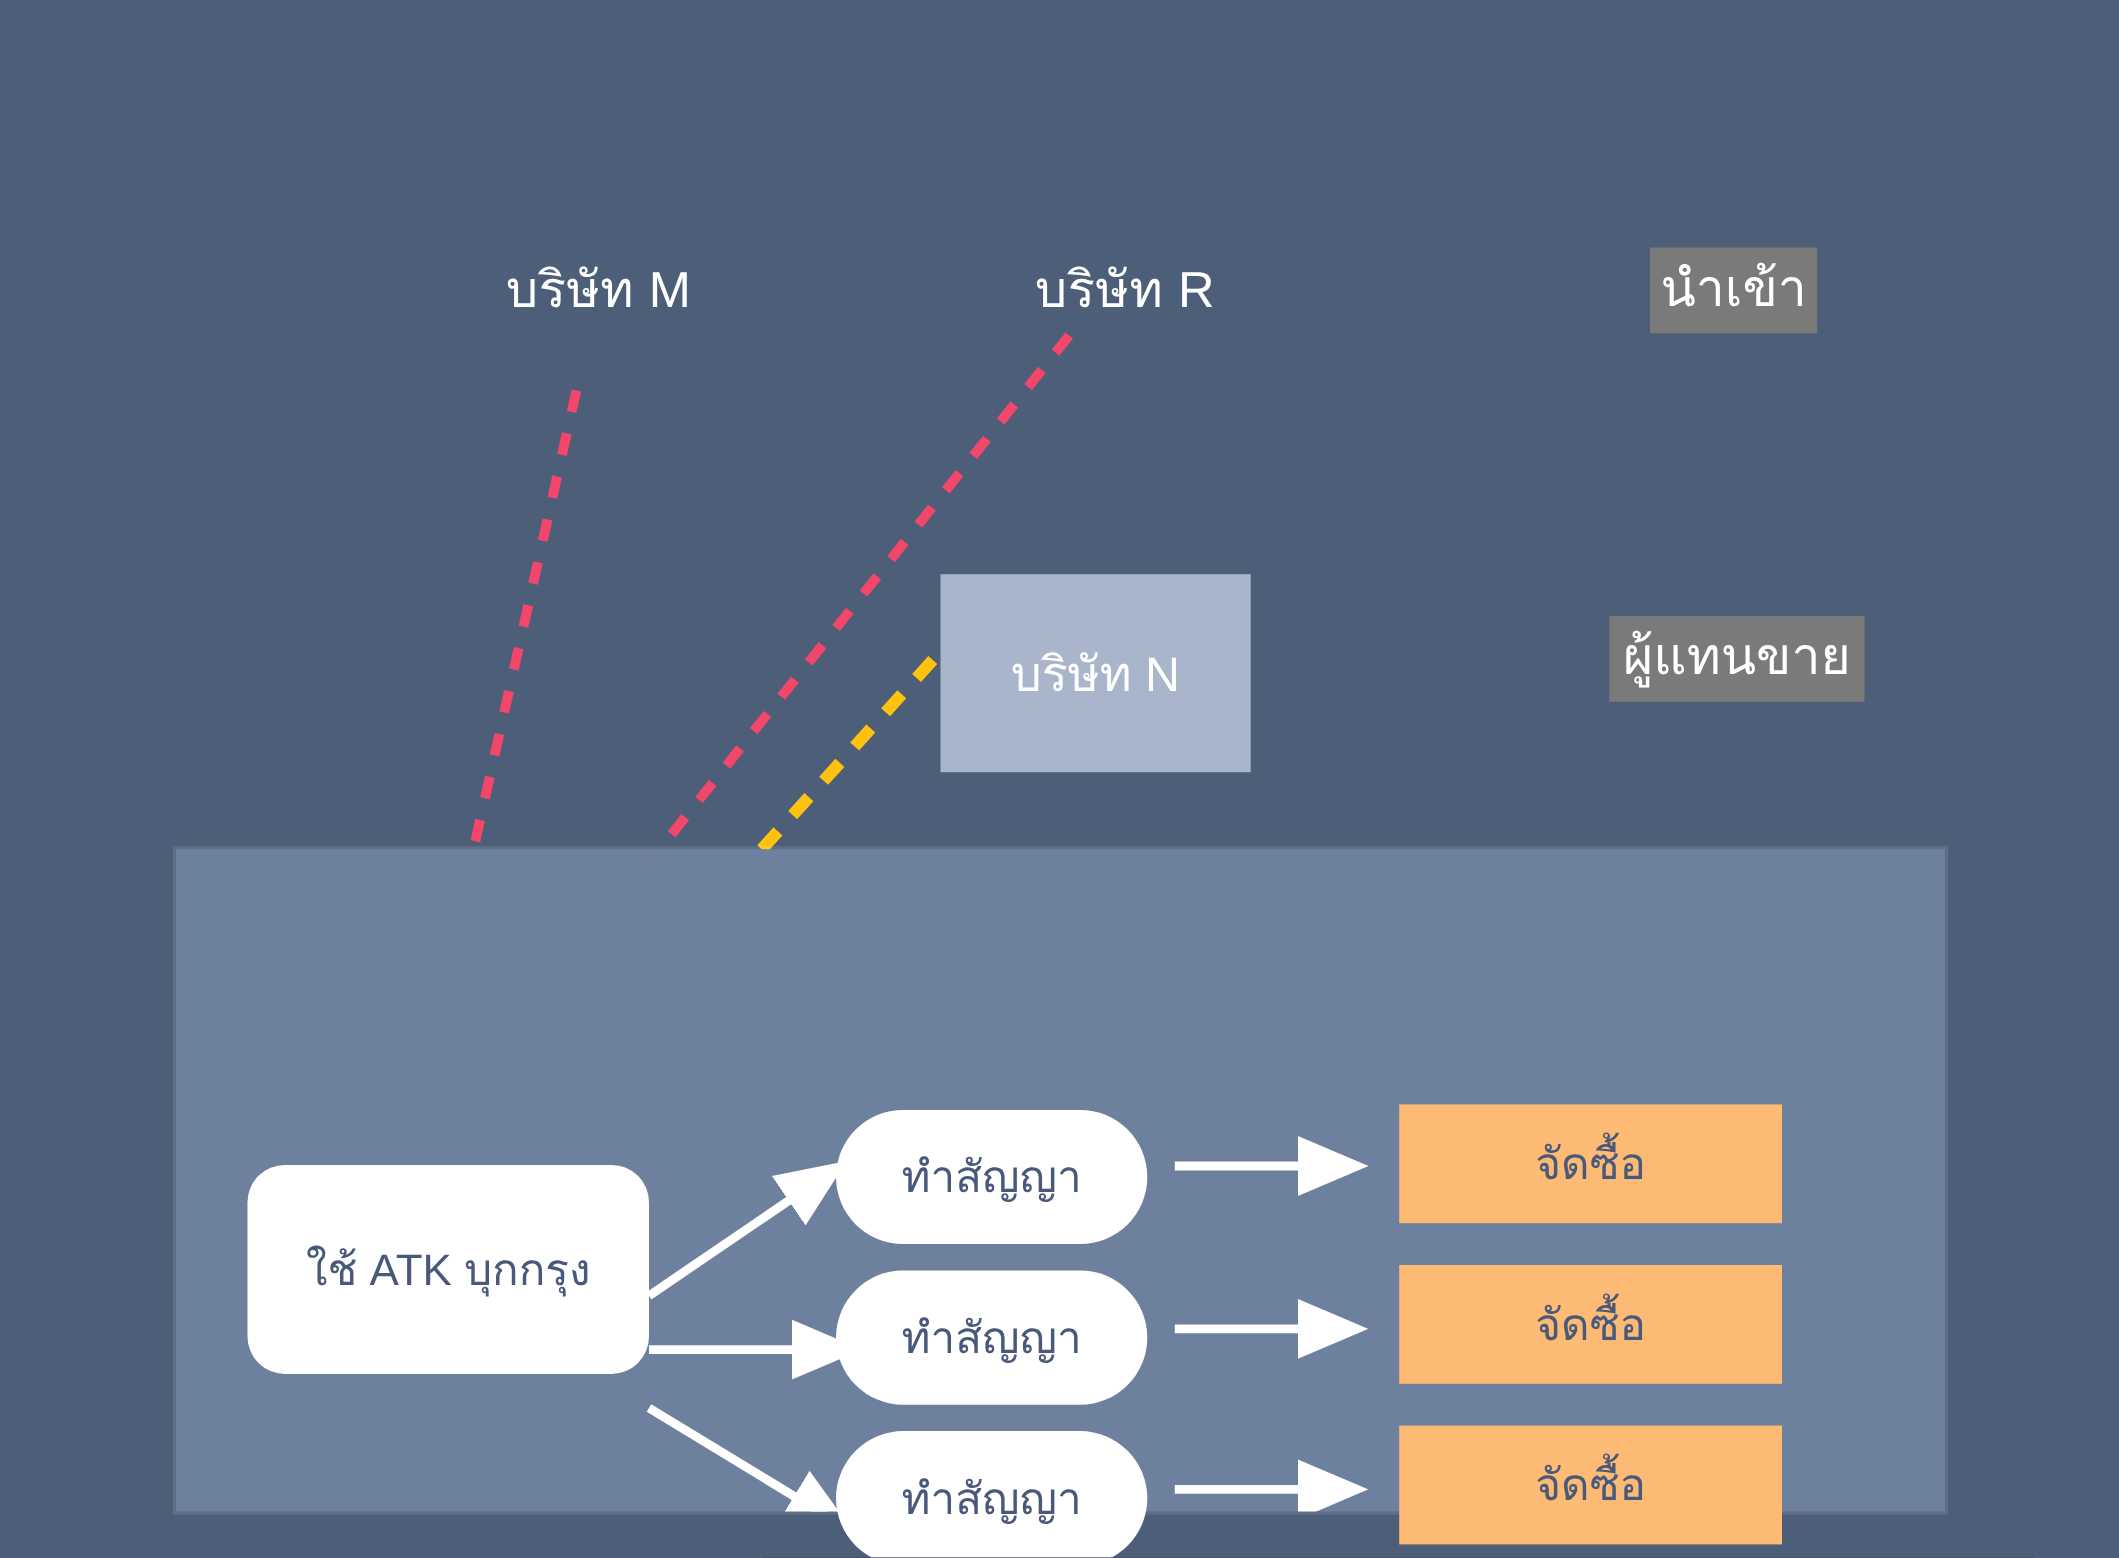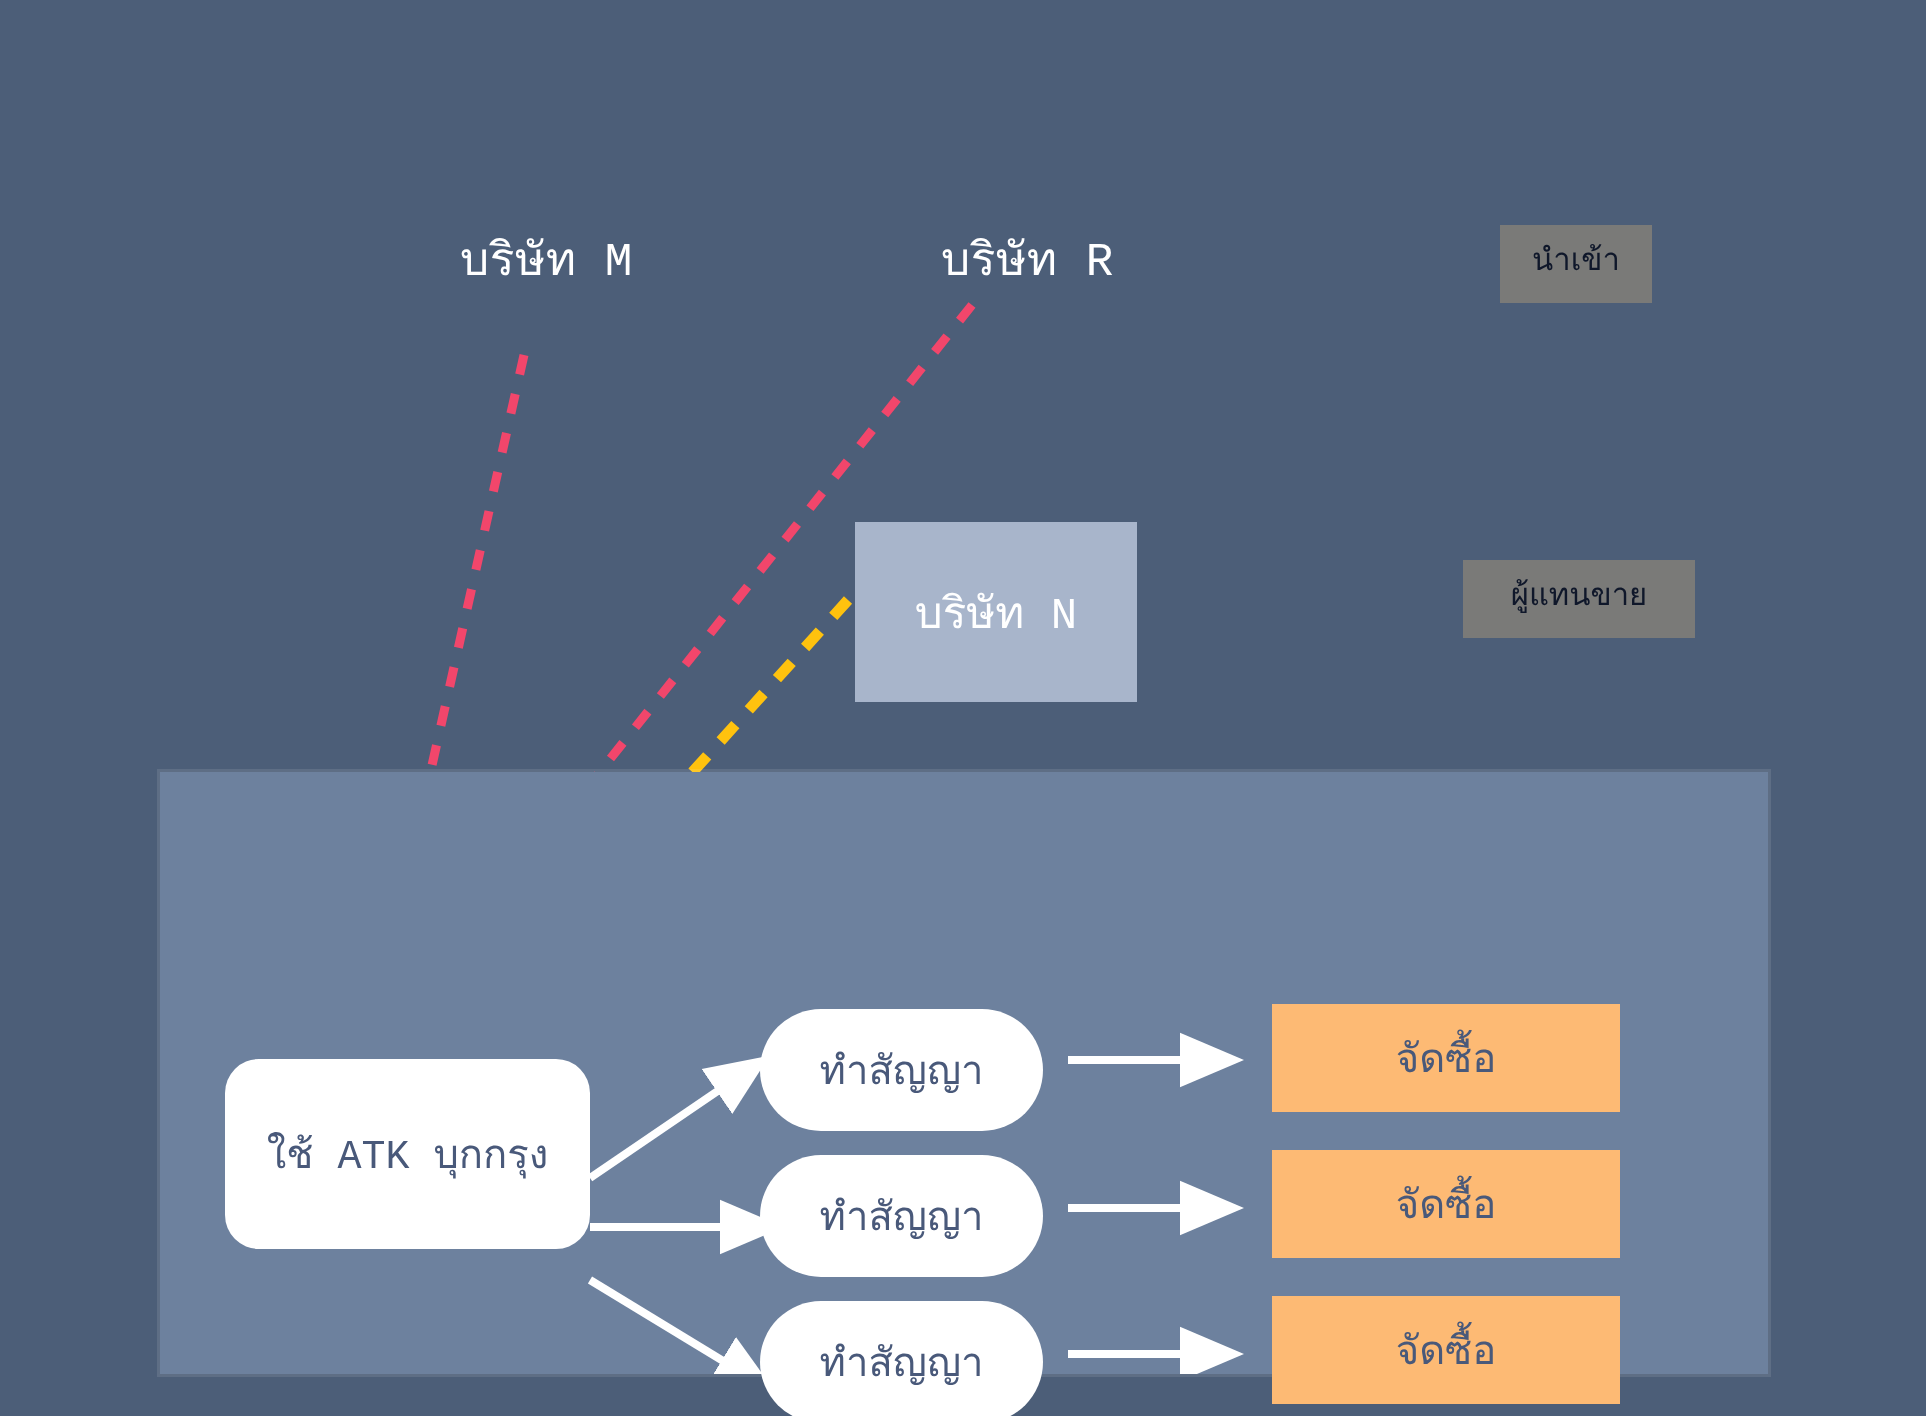--- a/index.html
+++ b/index.html
@@ -6,40 +6,40 @@
     margin: 0;
     padding: 0;
     background: #3f4f66;
   }
   #slide {
     position: relative;
     width: 1926px;
     height: 1416px;
     background: #4c5e78;
     overflow: hidden;
-    font-family: Liberation Mono, monospace;
+    font-family: Liberation Sans, sans-serif;
   }
 
   
   .abs { position: absolute; box-sizing: border-box; }
 
   
   .title-label {
     color: #ffffff;
     font-size: 46px;
     line-height: 1.1;
     white-space: nowrap;
     letter-spacing: .5px;
   }
 
   
   .gray-badge {
     background: #7a7a78;
-    color: #0f172a;
-    font-size: 31px;
+    color: #ffffff;
+    font-size: 47px;
     line-height: 1;
     display: flex;
     align-items: center;
     justify-content: center;
     white-space: nowrap;
     padding: 6px 14px 12px 14px;
   }
 
   
   .company-box {

